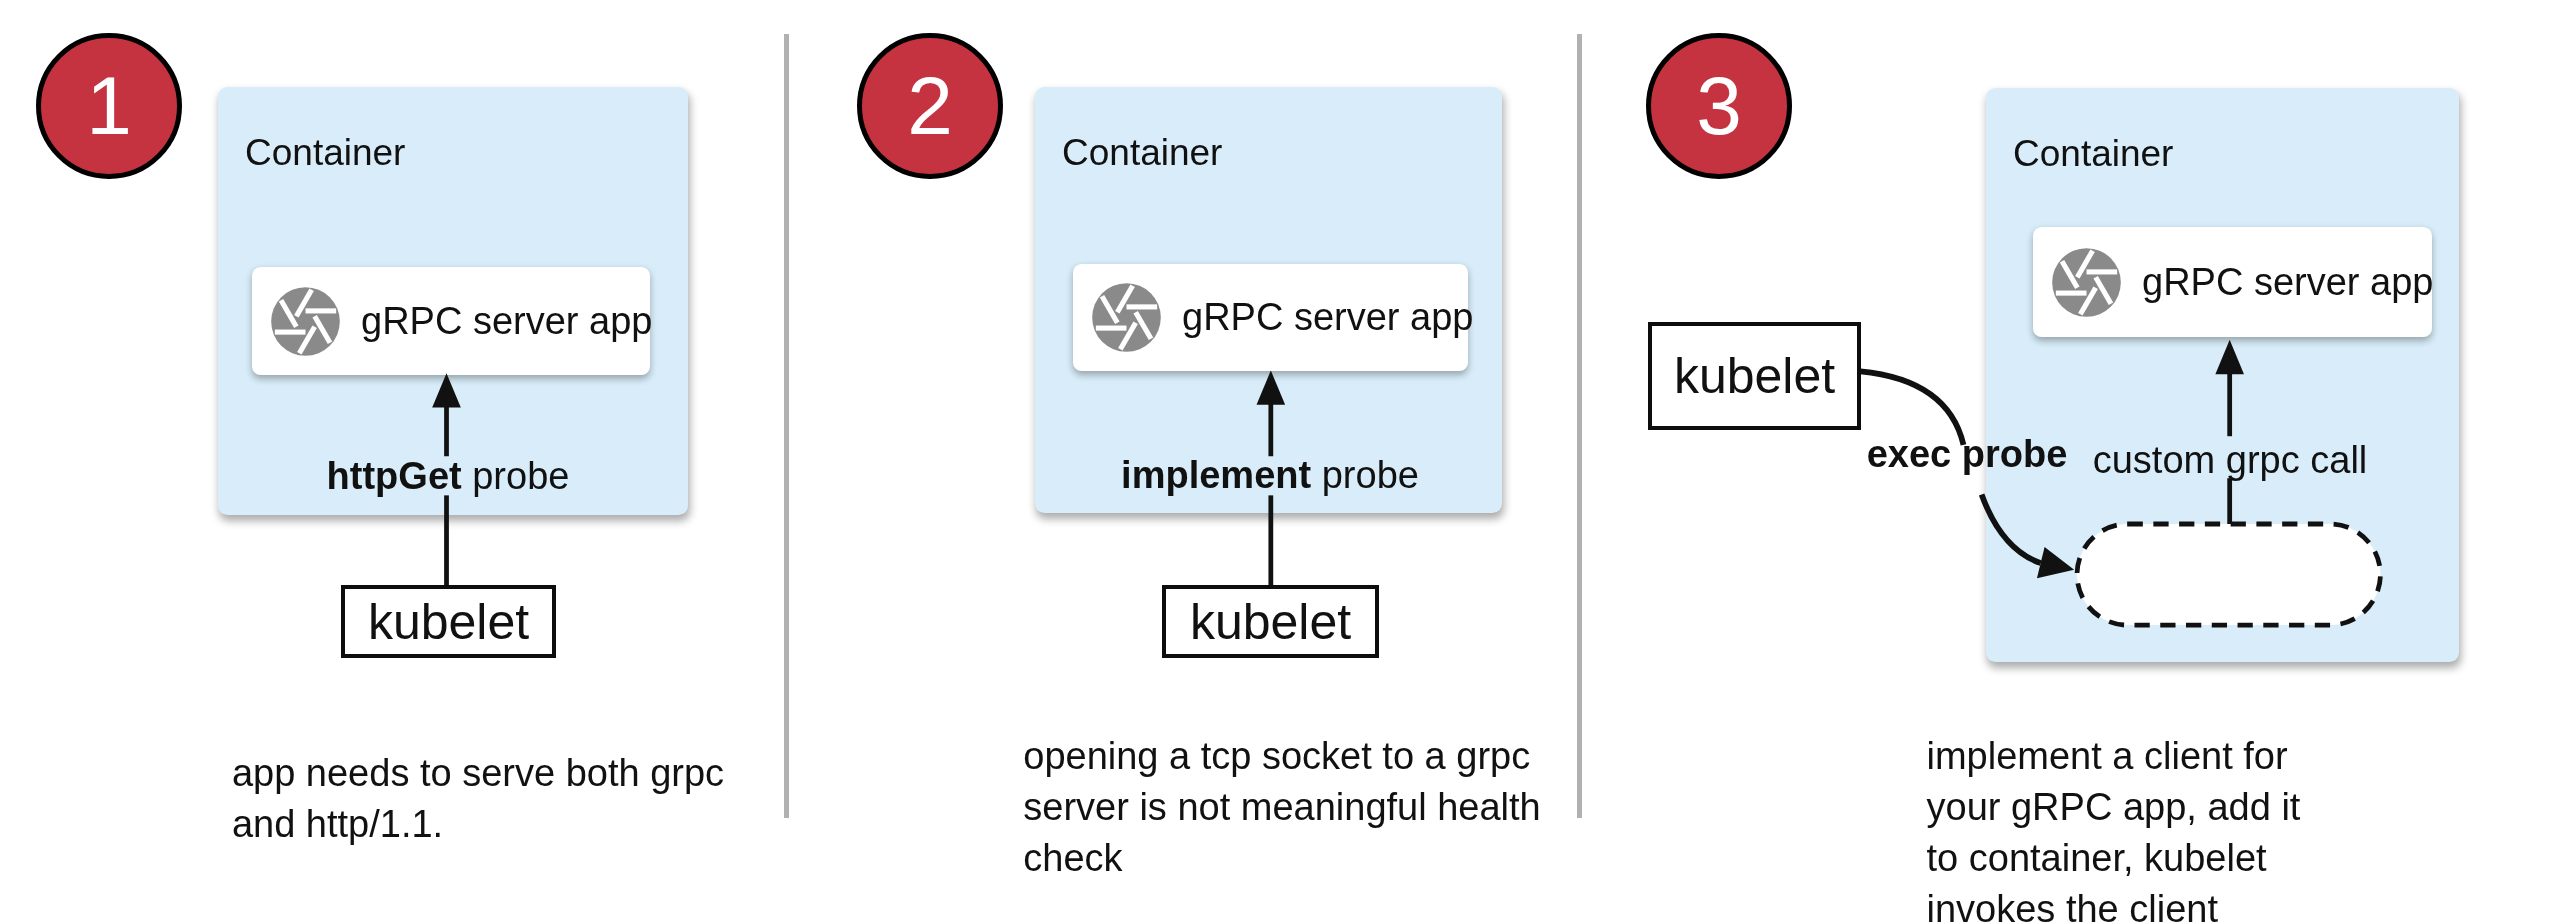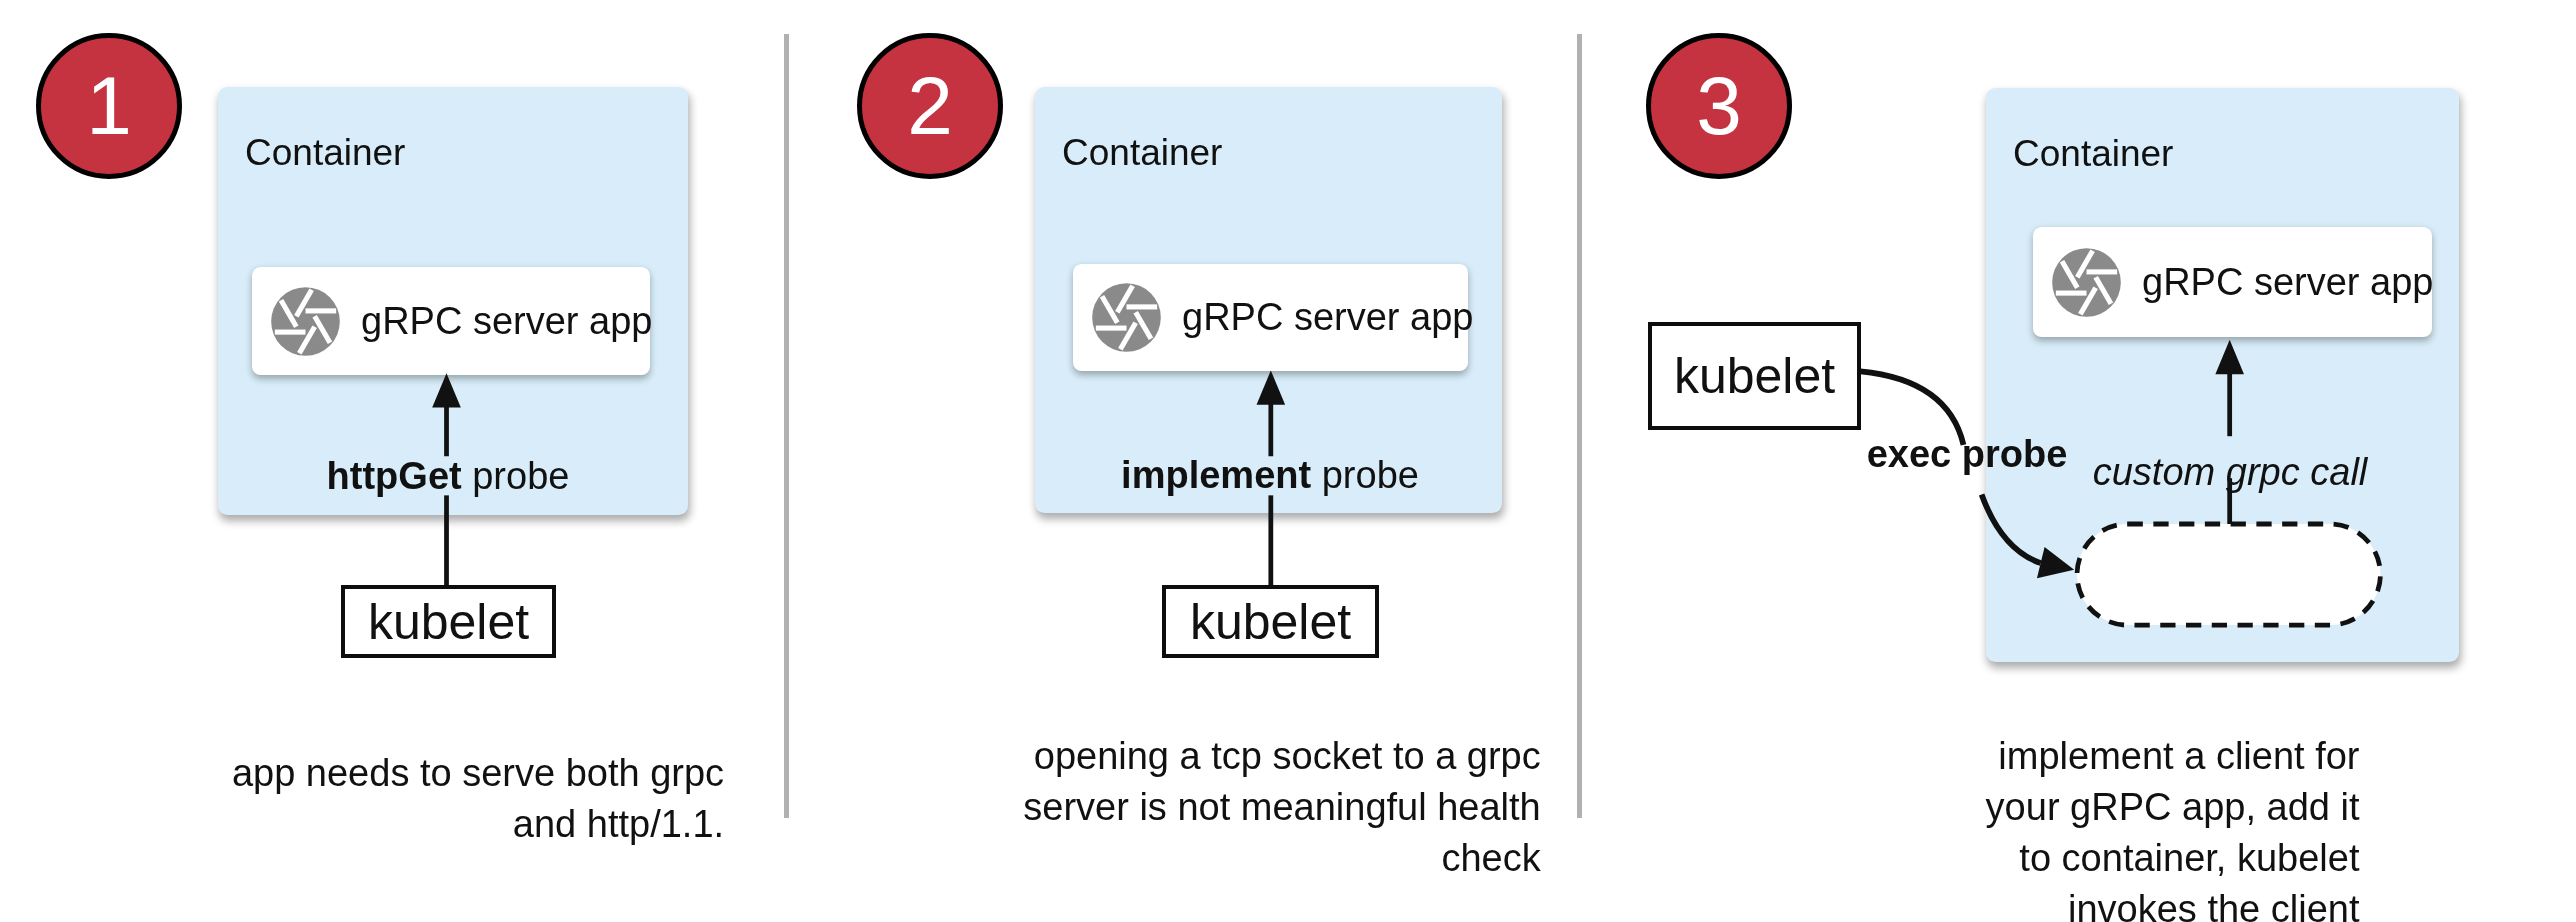--- a/index.html
+++ b/index.html
@@ -51,27 +51,27 @@
   #kubelet3 { left:1648px; top:322px; width:213px; height:108px; }
 
   
   .probe-label, .float-label {
     position:absolute; transform:translate(-50%,-50%);
     font-size:38px; white-space:nowrap;text-align:center;
   }
   #probe1 { left:448px;  top:476px; }
   #probe2 { left:1270px; top:475px; }
   #probe3 { left:1967px; top:454px;font-weight:bold; }
-  #custom-call { left:2230px; top:472px;font-style:italic; }
+  #custom-call { left:2230px; top:460px; }
   #test-client-label { left:2230px; top:574px; }
 
   
   .caption {
     position:absolute; transform:translateX(-50%);
-    font-size:38px; line-height:51px; text-align:right; white-space:pre-line;
+    font-size:38px; line-height:51px; text-align:left; white-space:pre-line;
   }
   #caption1 { left:478px;  top:748px; }
   #caption2 { left:1267px; top:731px;margin-left:15px; }
   #caption3 { left:2143px; top:731px; }
 
   
   .divider { position:absolute; top:34px; width:4.8px; height:784px; background:var(--divider,#b1b1b1); }
   #divider1 { left:784px; }
   #divider2 { left:1577px; }
 

